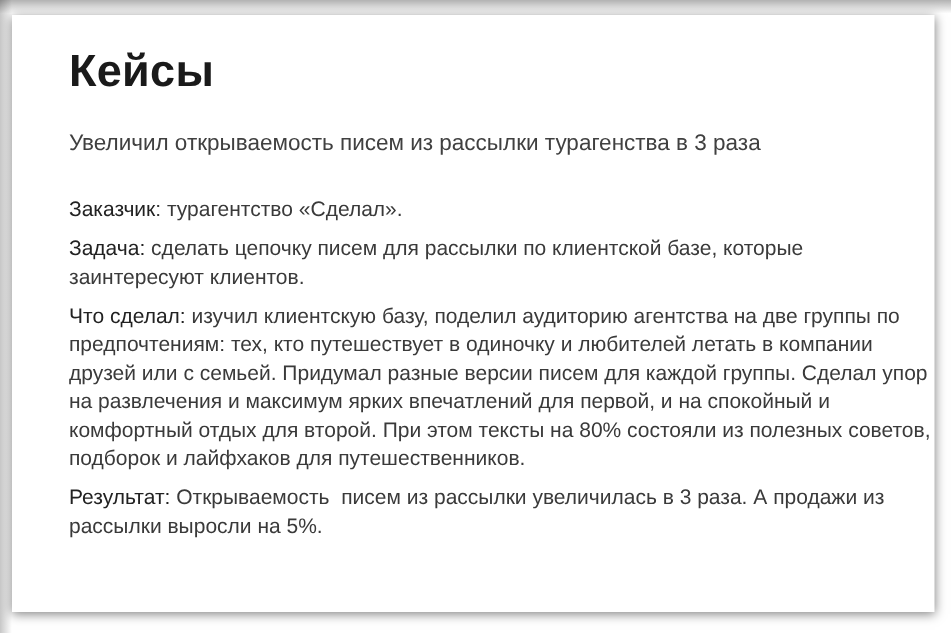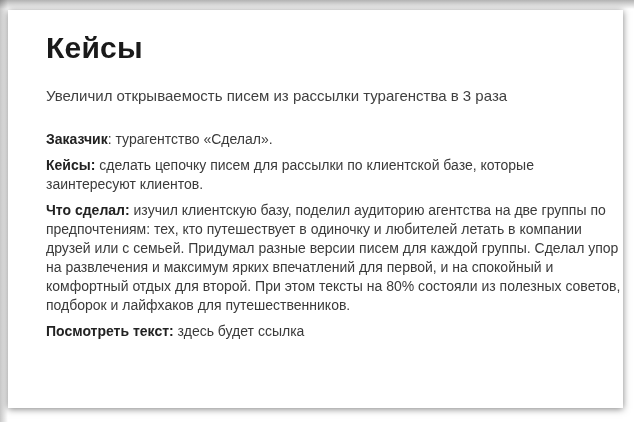--- a/index.html
+++ b/index.html
@@ -54,36 +54,36 @@
     width: 576px;
   }
   .body-text p {
     margin: 0 0 7px 0;
     font-size: 14px;
     line-height: 19px;
     color: #3a3a3a;
   }
   .body-text p:last-child { margin-bottom: 0; }
   .body-text b {
-    font-weight: 700;
+    font-weight: 400;
     color: #222222;
   }
 </style>
 </head>
 <body>
 
 <div class="page">
   <div class="edge-top"></div>
   <div class="edge-left"></div>
 
   <div class="card">
     <h1 class="title">Кейсы</h1>
 
     <div class="subtitle">Увеличил открываемость писем из рассылки турагенства в 3 раза</div>
 
     <div class="body-text">
       <p><b>Заказчик</b><span>: турагентство «Сделал».</span></p>
-      <p><b>Кейсы:</b><span> сделать цепочку писем для рассылки по клиентской базе, которые заинтересуют клиентов.</span></p>
+      <p><b>Задача:</b><span> сделать цепочку писем для рассылки по клиентской базе, которые заинтересуют клиентов.</span></p>
       <p><b>Что сделал:</b><span> изучил клиентскую базу, поделил аудиторию агентства на две группы по предпочтениям: тех, кто путешествует в одиночку и любителей летать в компании друзей или с семьей. Придумал разные версии писем для каждой группы. Сделал упор на развлечения и максимум ярких впечатлений для первой, и на спокойный и комфортный отдых для второй. При этом тексты на 80% состояли из полезных советов, подборок и лайфхаков для путешественников.</span></p>
-      <p><b>Посмотреть текст:</b><span> здесь будет ссылка</span></p>
+      <p><b>Результат:</b><span> Открываемость&nbsp; писем из рассылки увеличилась в 3 раза. А продажи из рассылки выросли на 5%.</span></p>
     </div>
   </div>
 </div>
 
 </body></html>

